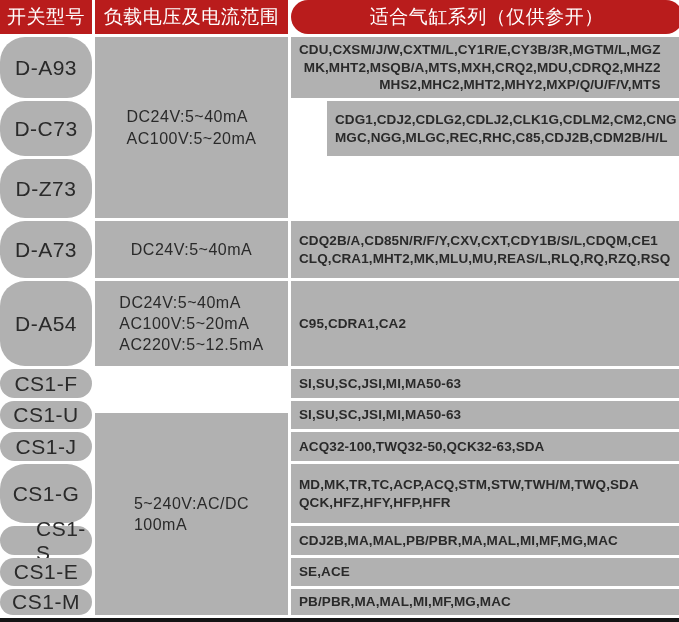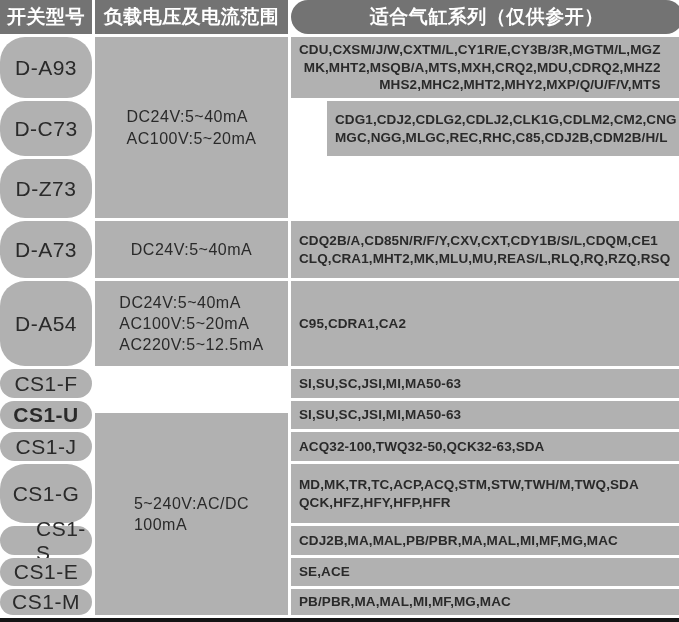--- a/index.html
+++ b/index.html
@@ -12,27 +12,27 @@
     width: 679px;
     height: 622px;
     display: grid;
     grid-template-columns: 92px 193px 1fr;
     grid-template-rows: 34px 61px 55px 59px 57px 85px 29px 28px 29px 59px 29px 28px 26px 4px;
     gap: 3px;
     background: #ffffff;
     overflow: hidden;
   }
   .hcell {
-    background: #737373;
+    background: #b91c1c;
     color: #ffffff;
     display: flex;
     align-items: center;
     justify-content: center;
     font-size: 19px;
-    font-weight: 700;
+    font-weight: 400;
     letter-spacing: 0.5px;
     white-space: nowrap;
   }
   .cell {
     background: #b1b1b1;
     color: #2a2a2a;
   }
   .mcell {
     display: flex;
     align-items: center;
@@ -81,21 +81,21 @@
   <div class="hcell" style="grid-row:1; grid-column:1;">开关型号</div>
   <div class="hcell" style="grid-row:1; grid-column:2;">负载电压及电流范围</div>
   <div class="hcell" style="grid-row:1; grid-column:3;border-radius:17px;">适合气缸系列（仅供参开）</div>
 
   <div class="cell mcell" style="grid-row:2; grid-column:1;">D-A93</div>
   <div class="cell mcell" style="grid-row:3; grid-column:1;">D-C73</div>
   <div class="cell mcell" style="grid-row:4; grid-column:1;">D-Z73</div>
   <div class="cell mcell" style="grid-row:5; grid-column:1;">D-A73</div>
   <div class="cell mcell" style="grid-row:6; grid-column:1;">D-A54</div>
   <div class="cell mcell" style="grid-row:7; grid-column:1;">CS1-F</div>
-  <div class="cell mcell" style="grid-row:8; grid-column:1;font-weight:bold;">CS1-U</div>
+  <div class="cell mcell" style="grid-row:8; grid-column:1;">CS1-U</div>
   <div class="cell mcell" style="grid-row:9; grid-column:1;">CS1-J</div>
   <div class="cell mcell" style="grid-row:10; grid-column:1;">CS1-G</div>
   <div class="cell mcell" style="grid-row:11; grid-column:1;padding-left:36px;">CS1-S</div>
   <div class="cell mcell" style="grid-row:12; grid-column:1;">CS1-E</div>
   <div class="cell mcell" style="grid-row:13; grid-column:1;">CS1-M</div>
 
   <div class="cell vcell" style="grid-row:2/5; grid-column:2;">
     <span class="inner">DC24V:5~40mA
 AC100V:5~20mA</span>
   </div>

